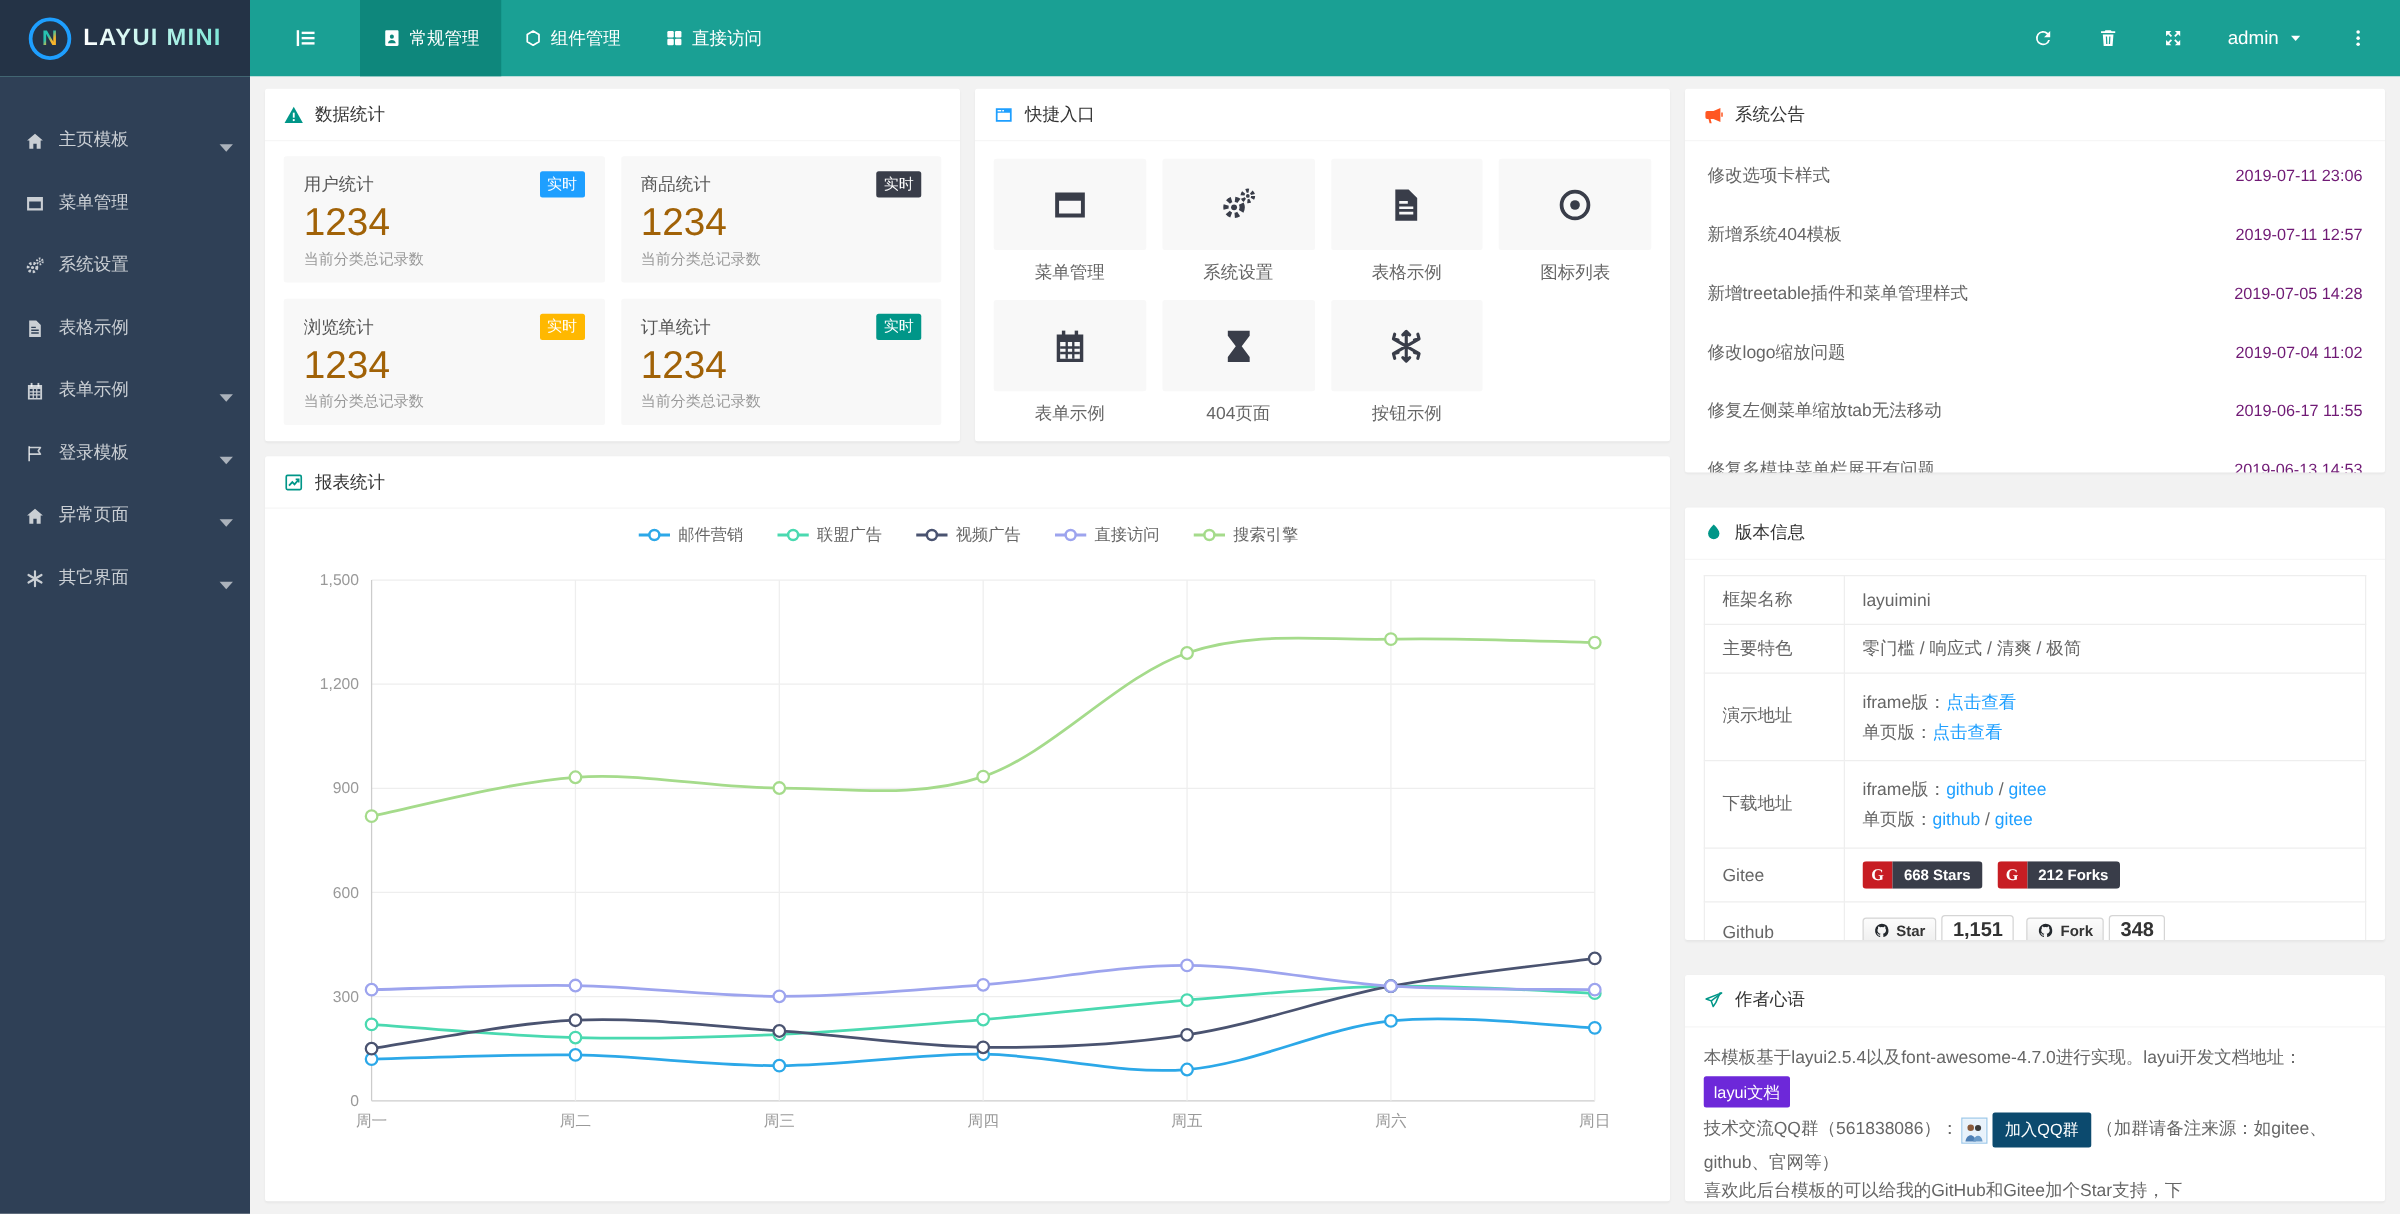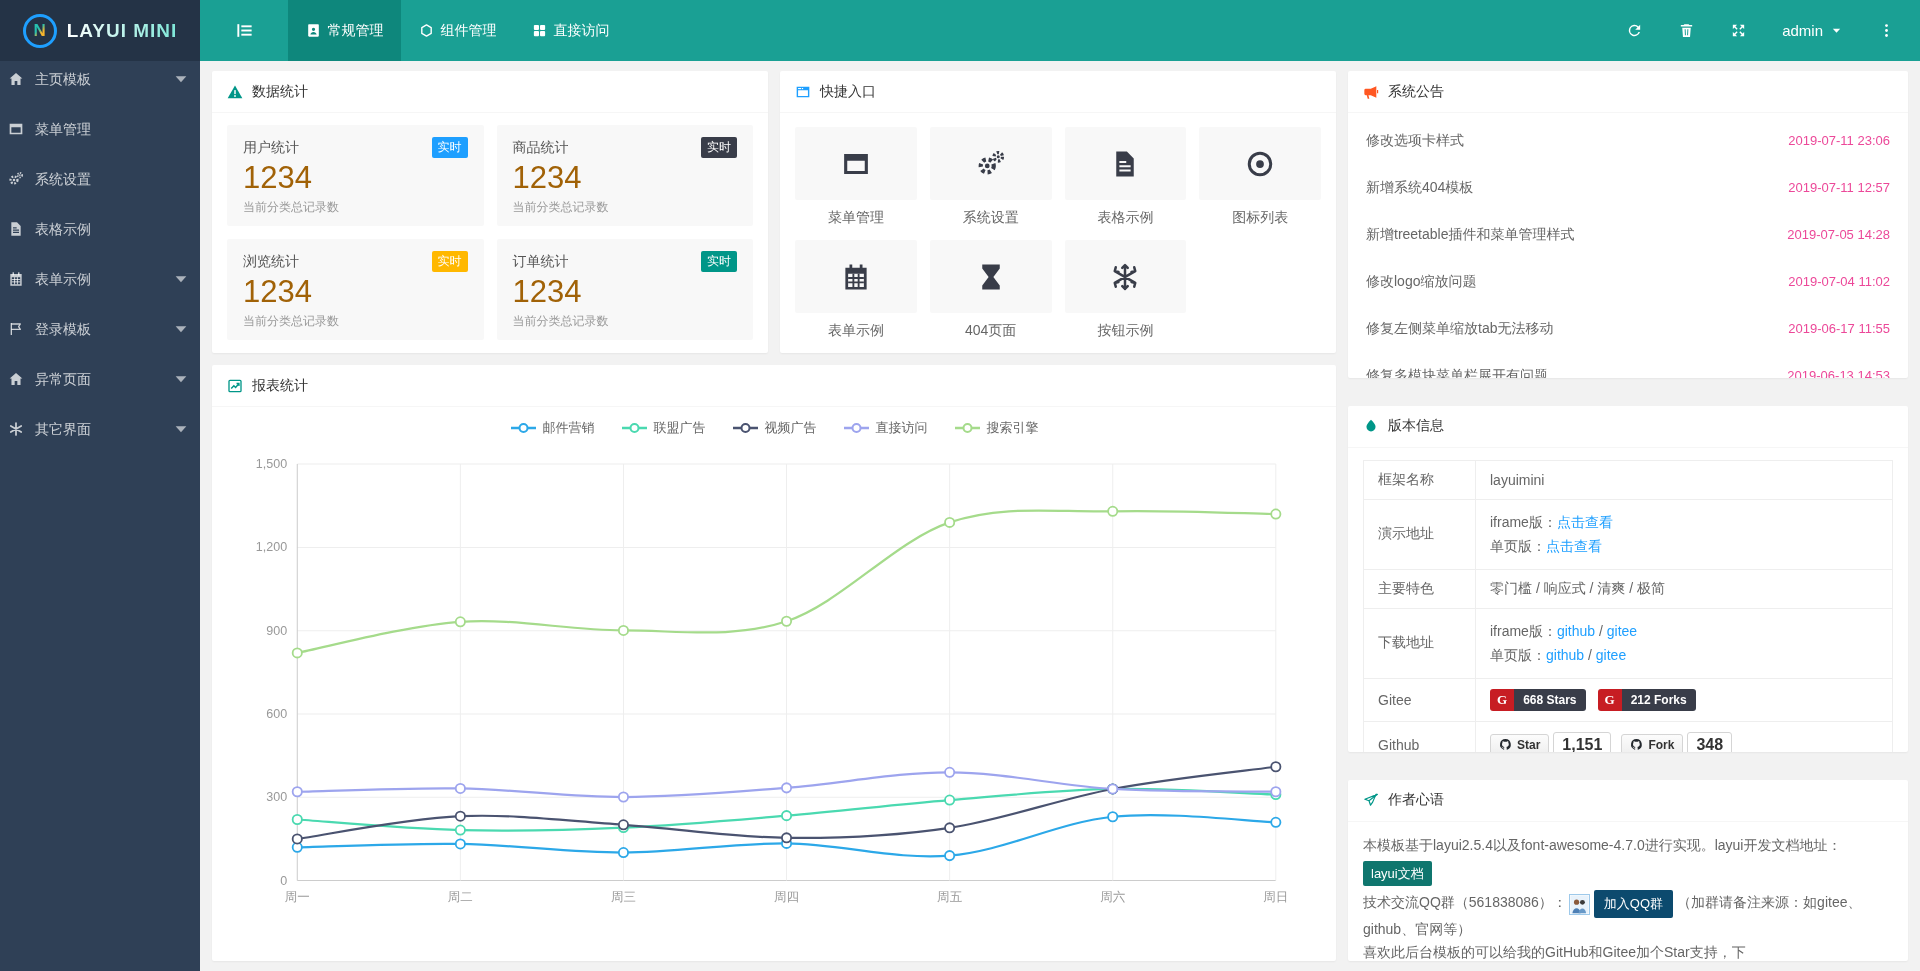--- a/index.html
+++ b/index.html
@@ -20,21 +20,21 @@
   .header-tab svg { width:15px; height:15px; }
   .header-tab.active { background:#0E877C; }
   .header-right { margin-left:auto; display:flex; align-items:stretch; padding-right:8px; }
   .header-action { width:52px; display:flex; align-items:center; justify-content:center; color:#fff; cursor:pointer; }
   .header-action svg { width:17px; height:17px; }
   .admin-dd { display:flex; align-items:center; gap:8px; color:#fff; font-size:15px; padding:0 18px; cursor:pointer; }
   .admin-dd svg { width:11px; height:11px; }
 
   
   .sidebar { position:absolute; left:0; top:61px; width:200px; height:910px; background:#2F4056; padding-top:10px; }
-  .side-item { height:50px; display:flex; align-items:flex-start; padding:0 8px; color:rgba(255,255,255,.75); font-size:14px; cursor:pointer; position:relative; }
+  .side-item { height:50px; display:flex; align-items:flex-end; padding:0 20px; color:rgba(255,255,255,.75); font-size:14px; cursor:pointer; position:relative; }
   .side-item svg { width:16px; height:16px; margin-right:11px; flex:0 0 auto; }
   .side-item .chev { position:absolute; right:16px; margin:0; width:11px; height:11px; opacity:.8; }
 
   
   .main { position:absolute; left:200px; top:61px; width:1720px; height:910px; padding:10px 12px; display:flex; gap:12px; }
   .col-left { flex:1 1 auto; display:flex; flex-direction:column; gap:12px; min-width:0; }
   .col-right { width:560px; flex:0 0 560px; display:flex; flex-direction:column; gap:28px; }
   .card { background:#fff; border-radius:2px; box-shadow:0 1px 2px rgba(0,0,0,.05); overflow:hidden; }
   .card-head { height:42px; display:flex; align-items:center; padding:0 15px; border-bottom:1px solid #f6f6f6; font-size:14px; color:#333; }
   .card-head .hicon { width:16px; height:16px; margin-right:9px; display:flex; }
@@ -62,41 +62,41 @@
   
   .chart-card { flex:1 1 auto; }
   .legend-row { display:flex; justify-content:center; align-items:center; gap:26px; padding:12px 0 2px; }
   .legend-item { display:flex; align-items:center; gap:6px; font-size:13px; color:#666; cursor:pointer; }
   .chart-wrap { padding:0 15px; }
 
   
   .ann-list { padding:4px 15px; }
   .ann-row { height:47px; display:flex; align-items:center; justify-content:space-between; padding:0 3px; }
   .ann-text { font-size:14px; color:#666; }
-  .ann-date { font-size:13px; color:#ec4899; }
+  .ann-date { font-size:13px; color:#701a75; }
 
   
   .ver-body { padding:12px 15px; }
   table.ver { width:100%; border-collapse:collapse; }
   table.ver td { border:1px solid #eee; font-size:14px; color:#666; padding:10px 14px; vertical-align:middle; }
   table.ver td.lbl { width:112px; }
   table.ver .two-line div { line-height:1.75; }
   a.lnk { color:#1E9FFF; text-decoration:none; cursor:pointer; }
   .gitee-badge { display:inline-flex; align-items:stretch; border-radius:3px; overflow:hidden; margin-right:12px; cursor:pointer; }
   .gitee-g { background:#c71d23; color:#fff; font-weight:bold; font-size:13px; padding:3px 7px; font-family:"Liberation Serif",serif; }
   .gitee-label { background:#393D49; color:#fff; font-weight:bold; font-size:12px; padding:4px 9px; }
   .gh-badge { display:inline-flex; align-items:center; margin-right:10px; cursor:pointer; }
   .gh-btn { display:inline-flex; align-items:center; gap:5px; background:linear-gradient(#fcfcfc,#eee); border:1px solid #d5d5d5; border-radius:3px; font-size:12px; font-weight:bold; color:#333; padding:3px 8px; }
   .gh-btn svg { width:13px; height:13px; }
   .gh-count { background:#fff; border:1px solid #d5d5d5; border-radius:3px; font-size:16px; font-weight:bold; color:#333; padding:3px 8px; margin-left:4px; }
 
   
   .author-card { flex:1 1 auto; }
   .author-body { padding:12px 15px; font-size:14px; color:#666; line-height:1.65; }
-  .doc-badge { display:inline-block; background:#0f766e; color:#fff; font-size:13px; padding:2px 8px; border-radius:2px; margin:4px 0; cursor:pointer; }
+  .doc-badge { display:inline-block; background:#6d28d9; color:#fff; font-size:13px; padding:2px 8px; border-radius:2px; margin:4px 0; cursor:pointer; }
   .qq-btn { display:inline-flex; align-items:center; background:#0c4a6e; color:#fff; font-size:13px; padding:3px 10px; border-radius:2px; margin:0 4px; cursor:pointer; vertical-align:middle; }
   .qq-ico { display:inline-flex; vertical-align:middle; margin-left:2px; }
   .qq-ico svg { width:21px; height:21px; border:1px solid #9ec9ea; }
 </style>
 </head>
 <body>
 
 <header class="header">
   <div class="logo">
     <span class="logo-mark">
@@ -595,31 +595,31 @@
         <span>版本信息</span>
       </div>
       <div class="ver-body">
           <table class="ver" id="ver-table">
             <tbody>
               <tr>
                 <td class="lbl">框架名称</td>
                 <td><span>layuimini</span></td>
               </tr>
               <tr>
+                <td class="lbl">主要特色</td>
+                <td><span>零门槛 / 响应式 / 清爽 / 极简</span></td>
+              </tr>
+              <tr>
                 <td class="lbl">演示地址</td>
                 <td>
                   <div class="two-line">
                     <div><span>iframe版：</span><a class="lnk">点击查看</a></div>
                     <div><span>单页版：</span><a class="lnk">点击查看</a></div>
                   </div>
                 </td>
-              </tr>
-              <tr>
-                <td class="lbl">主要特色</td>
-                <td><span>零门槛 / 响应式 / 清爽 / 极简</span></td>
               </tr>
               <tr>
                 <td class="lbl">下载地址</td>
                 <td>
                   <div class="two-line">
                     <div><span>iframe版：</span><a class="lnk">github</a><span> / </span><a class="lnk">gitee</a></div>
                     <div><span>单页版：</span><a class="lnk">github</a><span> / </span><a class="lnk">gitee</a></div>
                   </div>
                 </td>
               </tr>

